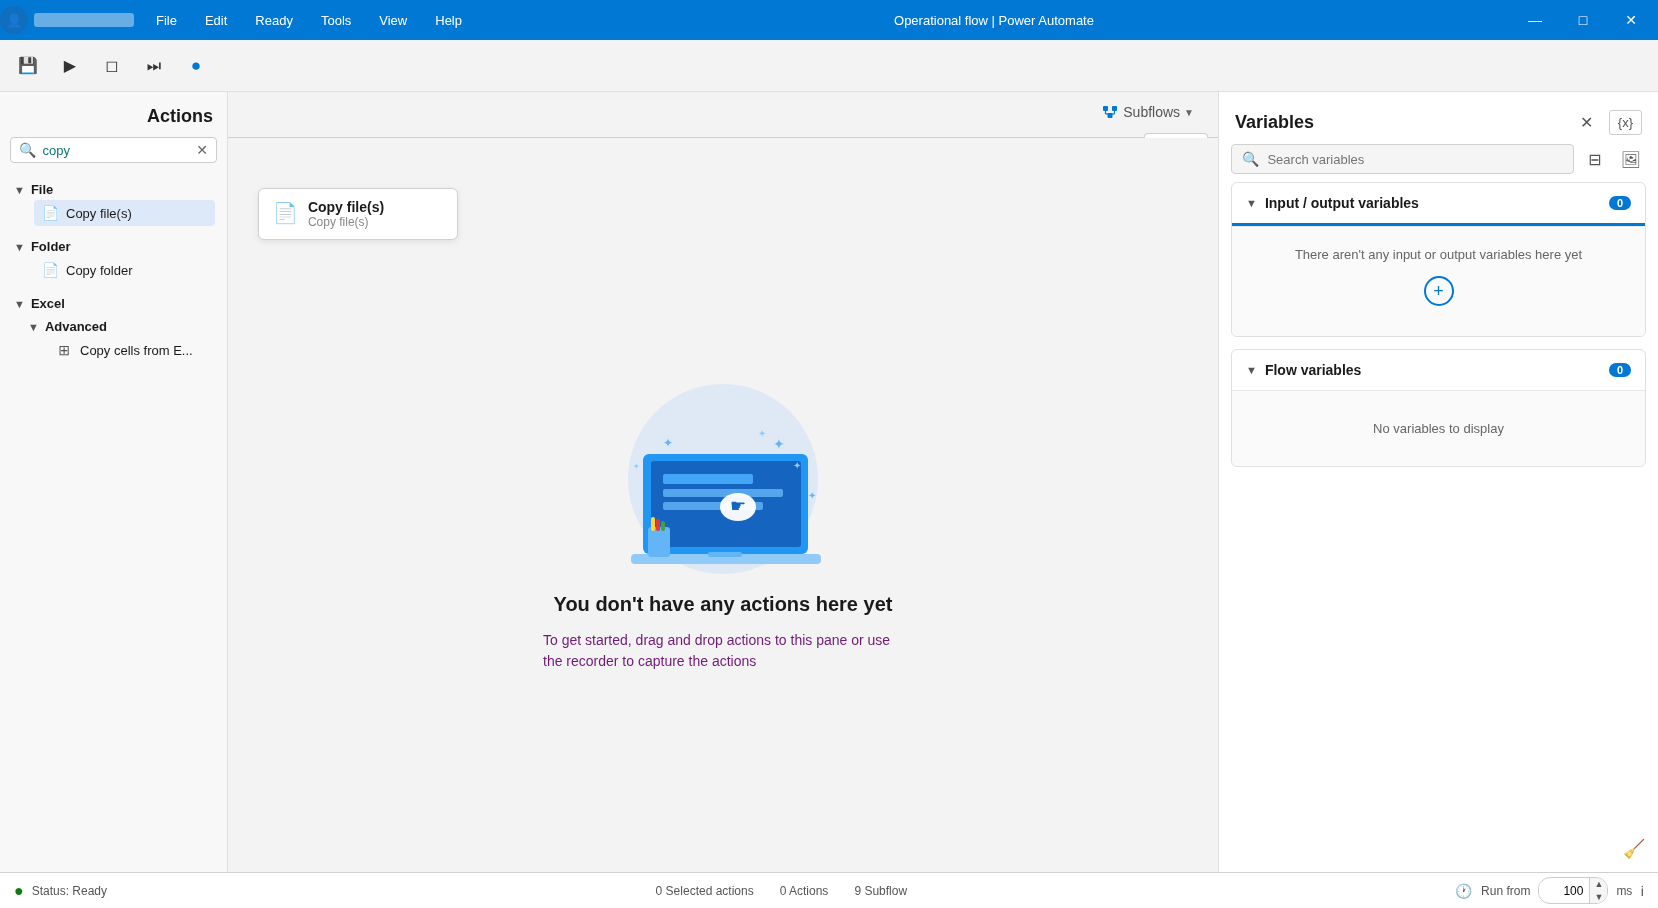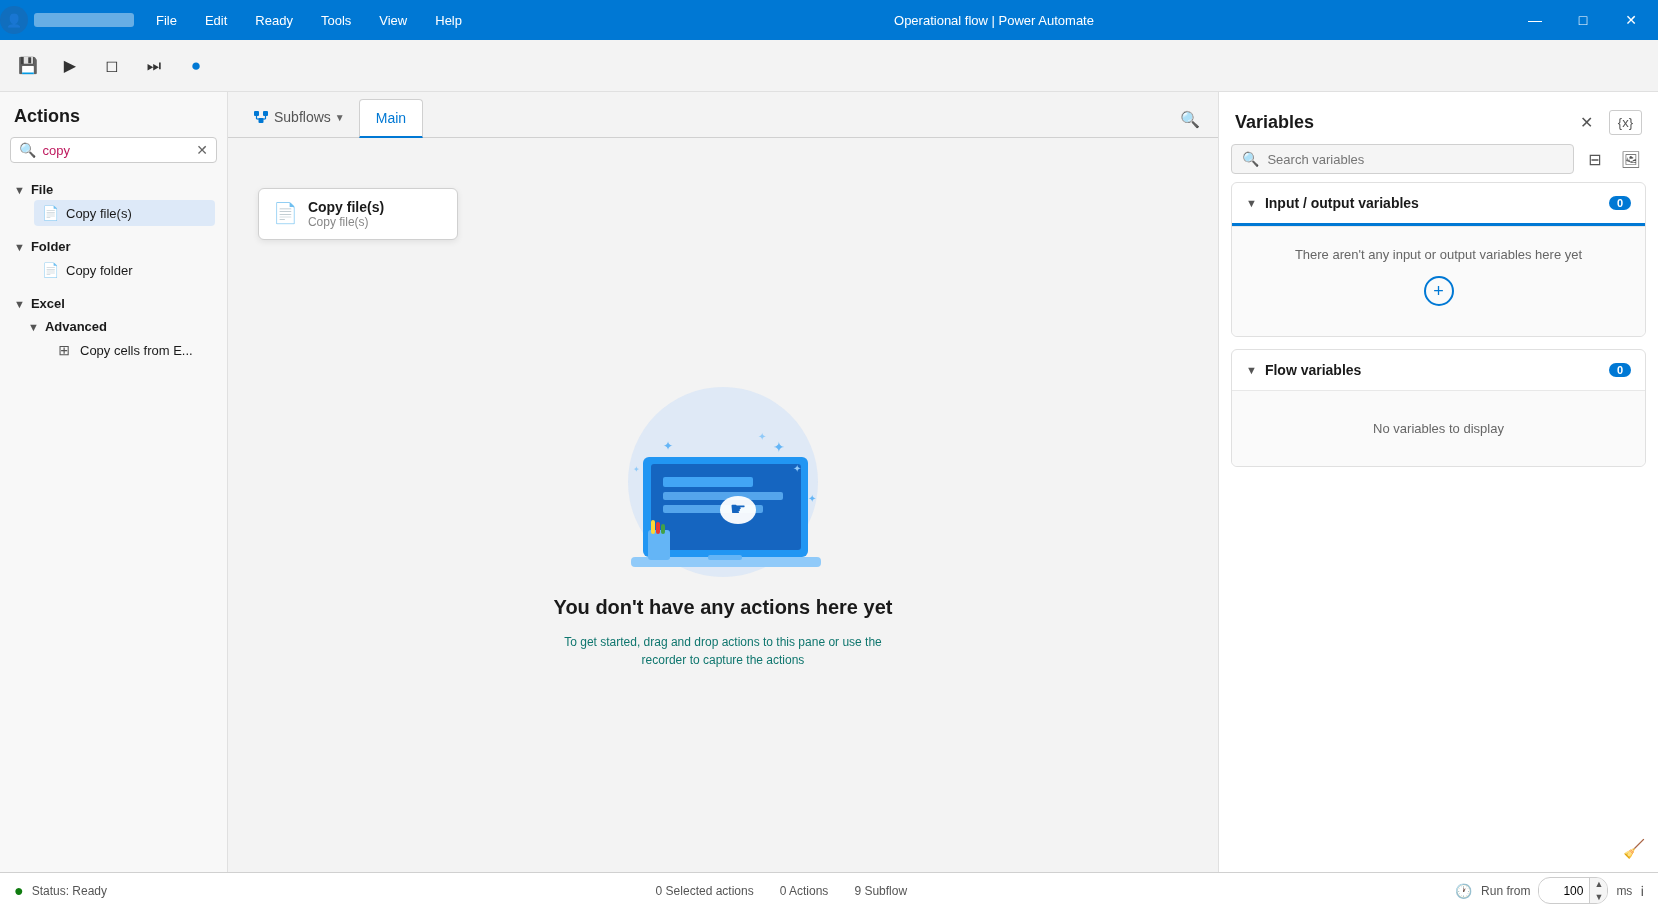--- a/index.html
+++ b/index.html
@@ -115,37 +115,38 @@
       background: #f8f8f8;
       border-right: 1px solid #e0e0e0;
       display: flex;
       flex-direction: column;
     }
     .actions-title {
       font-size: 18px;
       font-weight: 600;
       padding: 14px 14px 10px;
       color: #1a1a1a;
+      text-align: right;
     }
     .actions-search {
       margin: 0 10px 10px;
       display: flex;
       align-items: center;
       background: white;
       border: 1px solid #ccc;
       border-radius: 4px;
       padding: 4px 8px;
       gap: 6px;
     }
     .actions-search input {
       border: none; outline: none;
       font-size: 13px;
       width: 100%;
       background: transparent;
-      color: #be185d;
+      color: #0f766e;
     }
     .actions-search-icon { color: #666; font-size: 14px; }
     .search-clear { color: #666; cursor: pointer; font-size: 14px; }
 
     .actions-tree { overflow-y: auto; flex: 1; }
 
     .tree-category {
       padding: 6px 12px 4px;
     }
     .tree-category-header {
@@ -199,20 +200,21 @@
       background: #f3f3f3;
     }
 
     .flow-tabs {
       display: flex;
       align-items: flex-end;
       background: #f3f3f3;
       border-bottom: 1px solid #d0d0d0;
       padding: 0 10px;
       height: 46px;
+      flex-direction: column;
     }
     .flow-tab {
       display: flex;
       align-items: center;
       gap: 6px;
       padding: 10px 16px;
       font-size: 14px;
       color: #555;
       cursor: pointer;
       border-bottom: 2px solid transparent;
@@ -301,23 +303,22 @@
       margin-top: 30px;
     }
 
     .empty-title {
       font-size: 20px;
       font-weight: 600;
       color: #1a1a1a;
       text-align: center;
     }
     .empty-subtitle {
-      font-size: 12px;
-      color: #0f766e;
-      text-align: center;
+      font-size: 14px;
+      color: #701a75;
       max-width: 360px;
       line-height: 1.5;
     }
 
     
     .variables-sidebar {
       width: 440px;
       min-width: 440px;
       background: white;
       border-left: 1px solid #e0e0e0;

